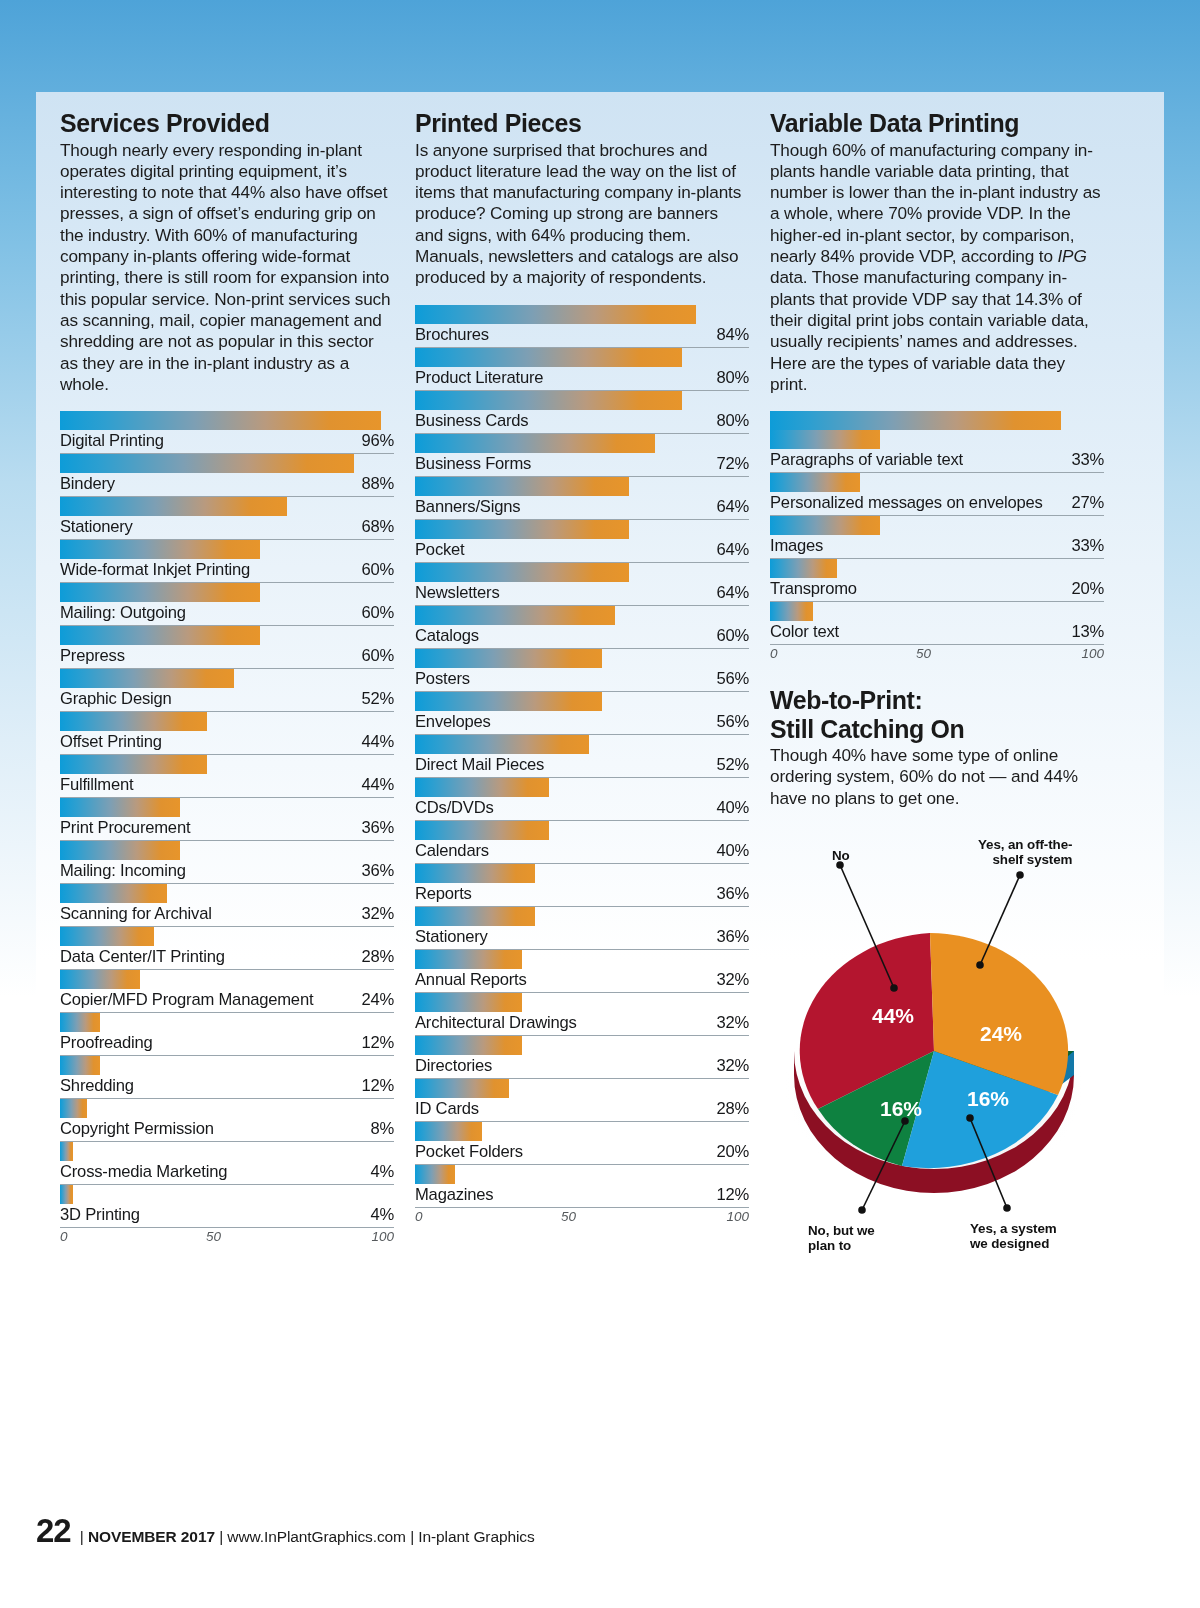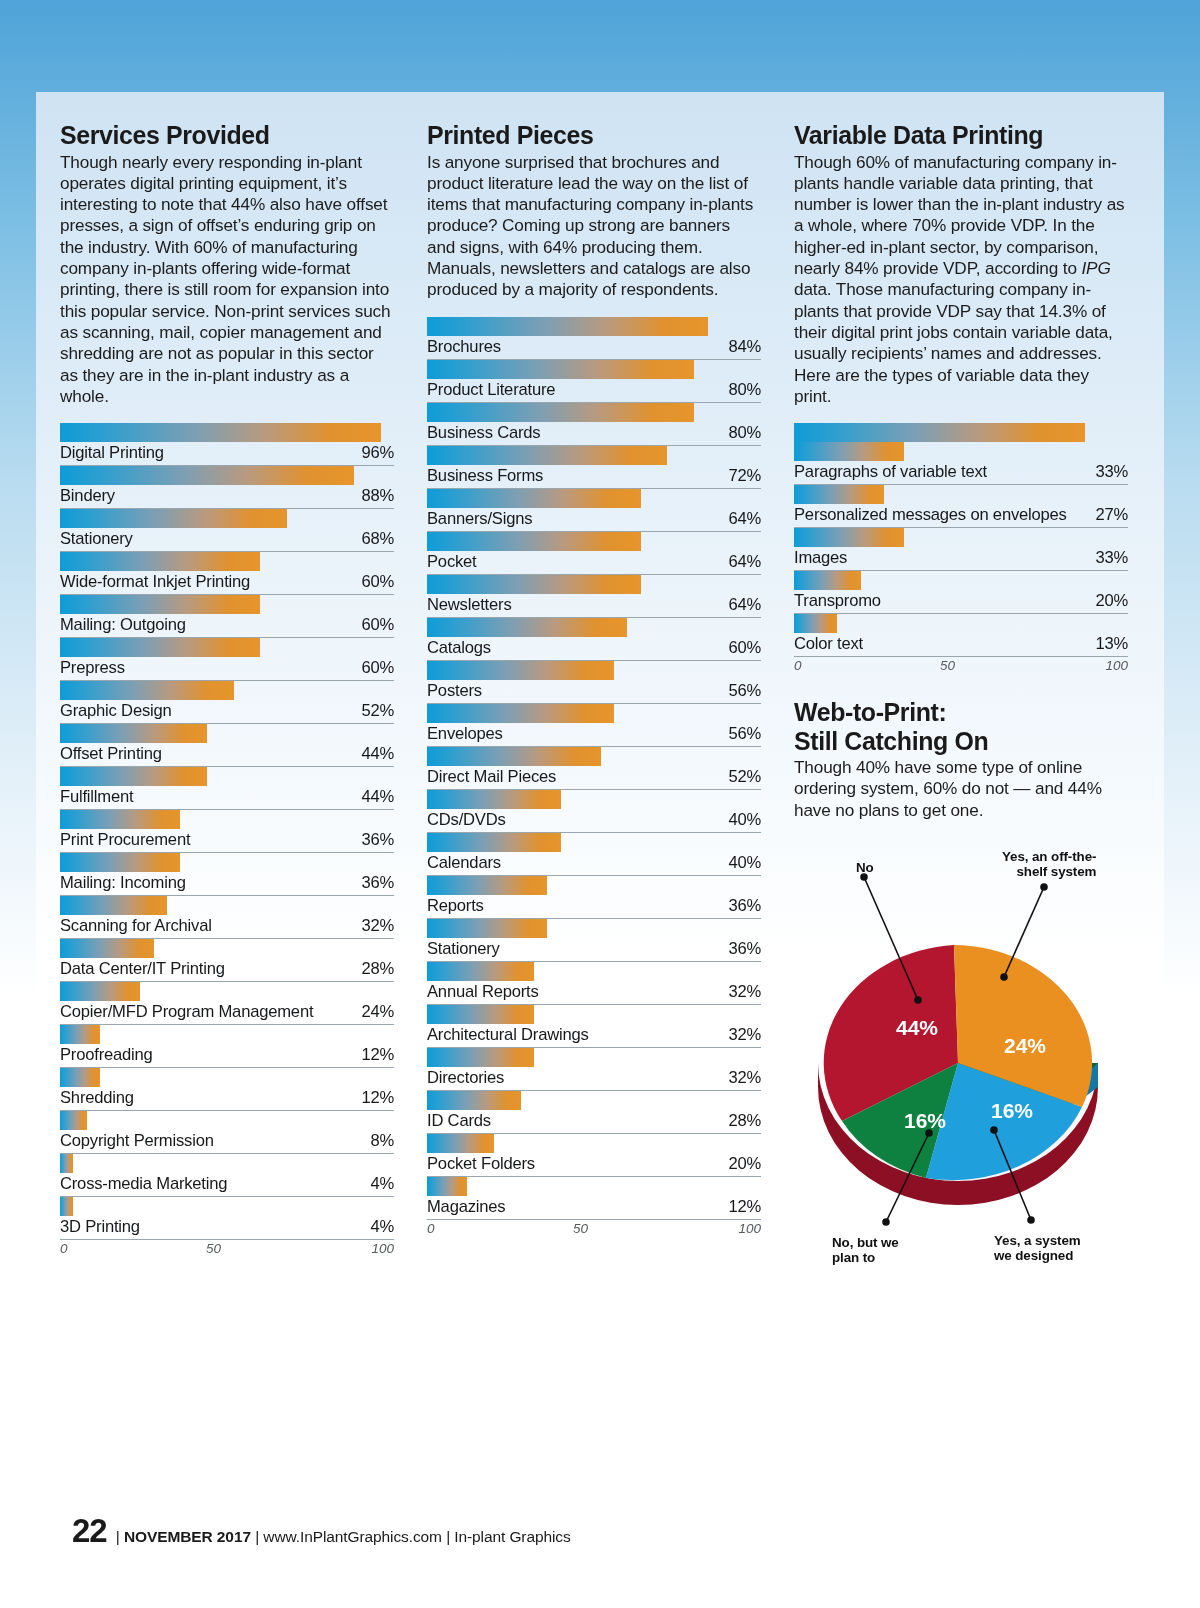--- a/index.html
+++ b/index.html
@@ -6,21 +6,21 @@
   body{
     width:1200px;height:1608px;
     font-family:"Liberation Sans", sans-serif;
     background:linear-gradient(180deg,#4ea3d8 0%,#7dbfe4 14%,#b9dcf0 30%,#dfeef8 46%,#ffffff 62%,#ffffff 100%);
     position:relative;overflow:hidden;
   }
   .page{
     position:absolute;left:36px;top:92px;width:1128px;height:1400px;
     background:linear-gradient(180deg,#cfe3f3 0%,#dcebf7 18%,#eaf3fa 34%,#f4f9fd 48%,#ffffff 62%,#ffffff 100%);
   }
-  .cols{position:absolute;left:24px;top:30px;width:1080px;display:flex;gap:12px;}
+  .cols{position:absolute;left:24px;top:18px;width:1080px;display:flex;gap:0;}
   .col{width:334px;margin-right:21px;}
   .col:last-child{margin-right:0;}
   h2.sec{
     font-size:26.5px;font-weight:bold;letter-spacing:-.4px;
     margin:0 0 2px 0;color:#1a1a1a;line-height:1.04;
     font-family:"Liberation Sans", sans-serif;
     transform:scaleX(.94);transform-origin:left center;
   }
   p.body{
     margin:0;font-size:17.2px;line-height:21.3px;color:#1c1c1c;
@@ -63,21 +63,21 @@
   .cl.no{left:62px;top:25px;}
   .cl.ots{left:208px;top:14px;text-align:right;}
   .cl.nobut{left:38px;top:400px;}
   .cl.des{left:200px;top:398px;}
 
   
   .footer{
     position:absolute;left:36px;top:1512px;width:1128px;
     display:flex;align-items:baseline;color:#1a1a1a;
   }
-  .pageno{font-size:33px;font-weight:bold;letter-spacing:-1px;margin-left:36px;}
+  .pageno{font-size:33px;font-weight:bold;letter-spacing:-1px;}
   .fmeta{font-size:15.5px;margin-left:9px;letter-spacing:-.1px;}
   .fmeta b{font-weight:bold;}
 </style>
 </head>
 <body>
 
 <div class="page">
   <div class="cols">
 
     <div class="col">

